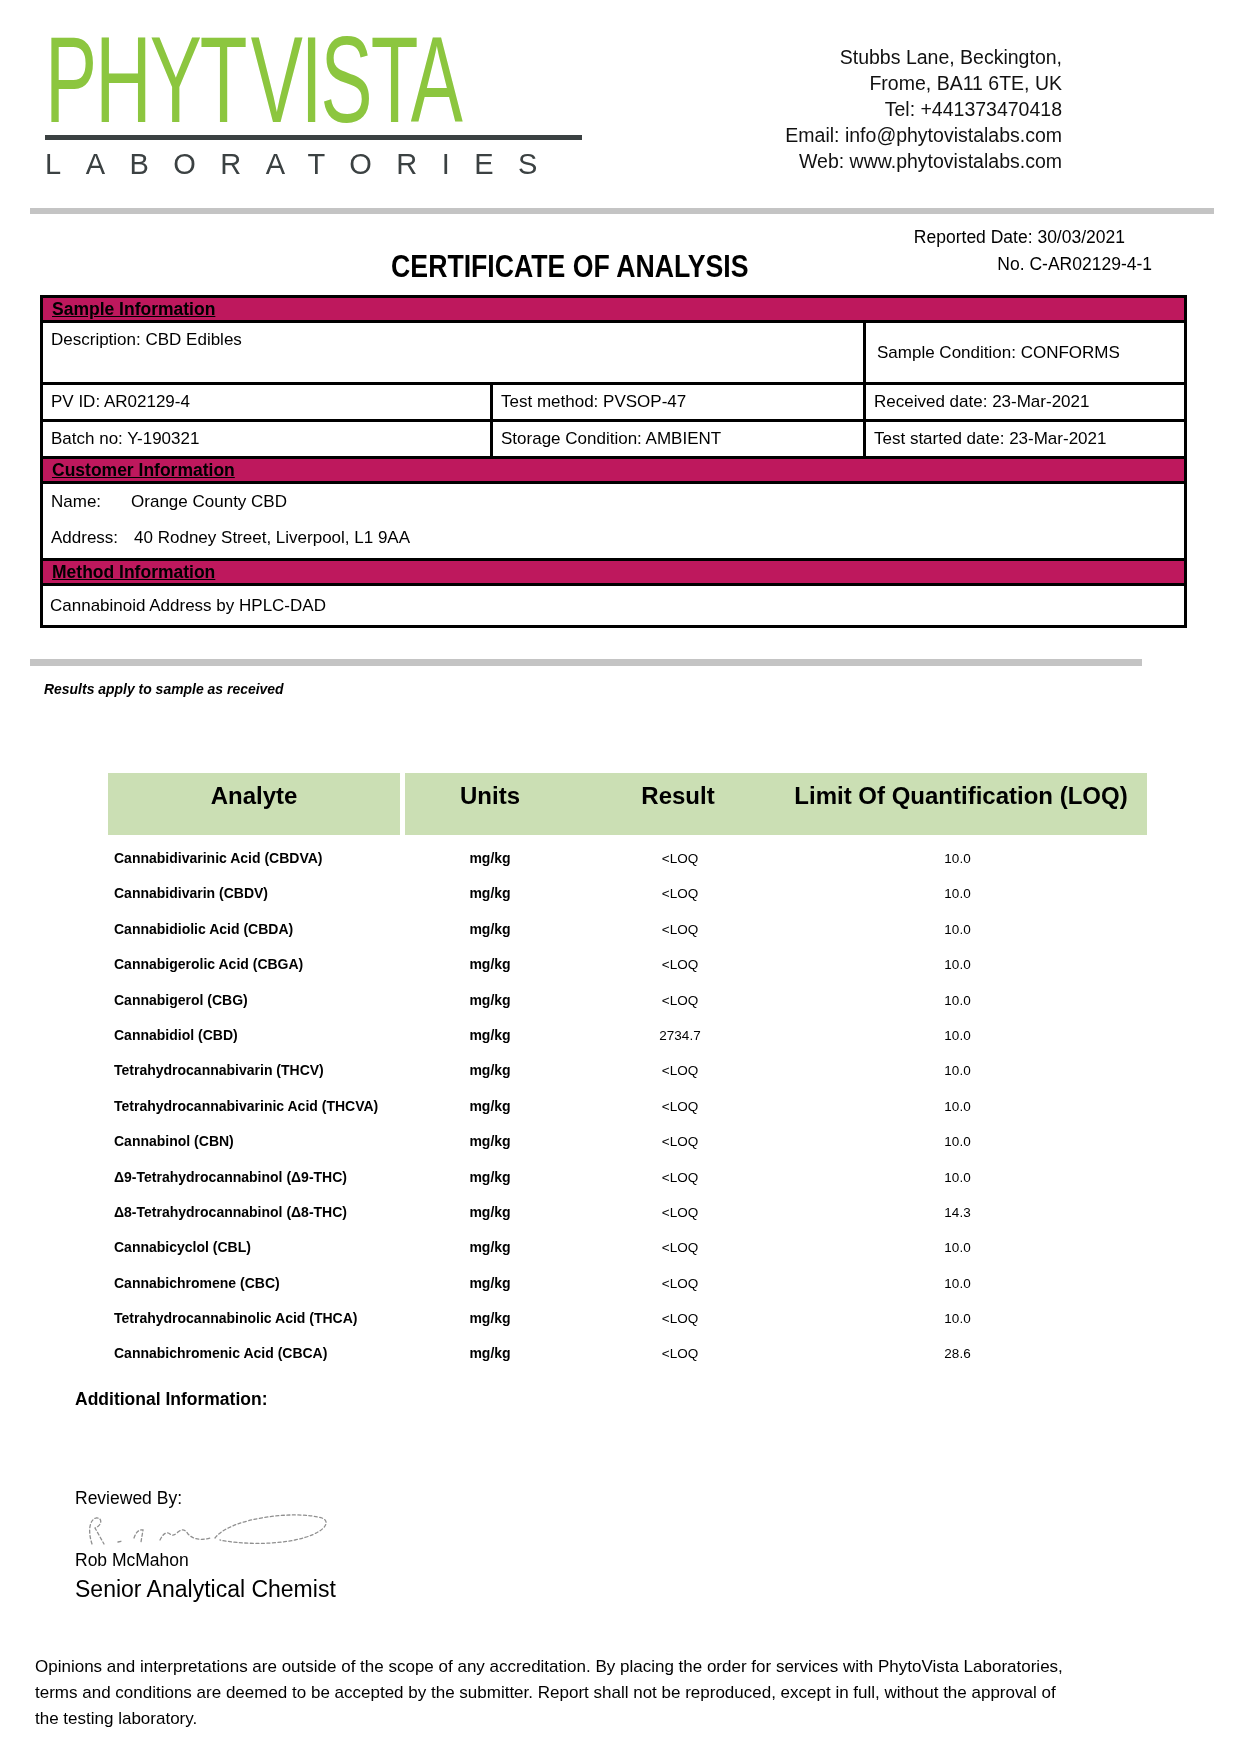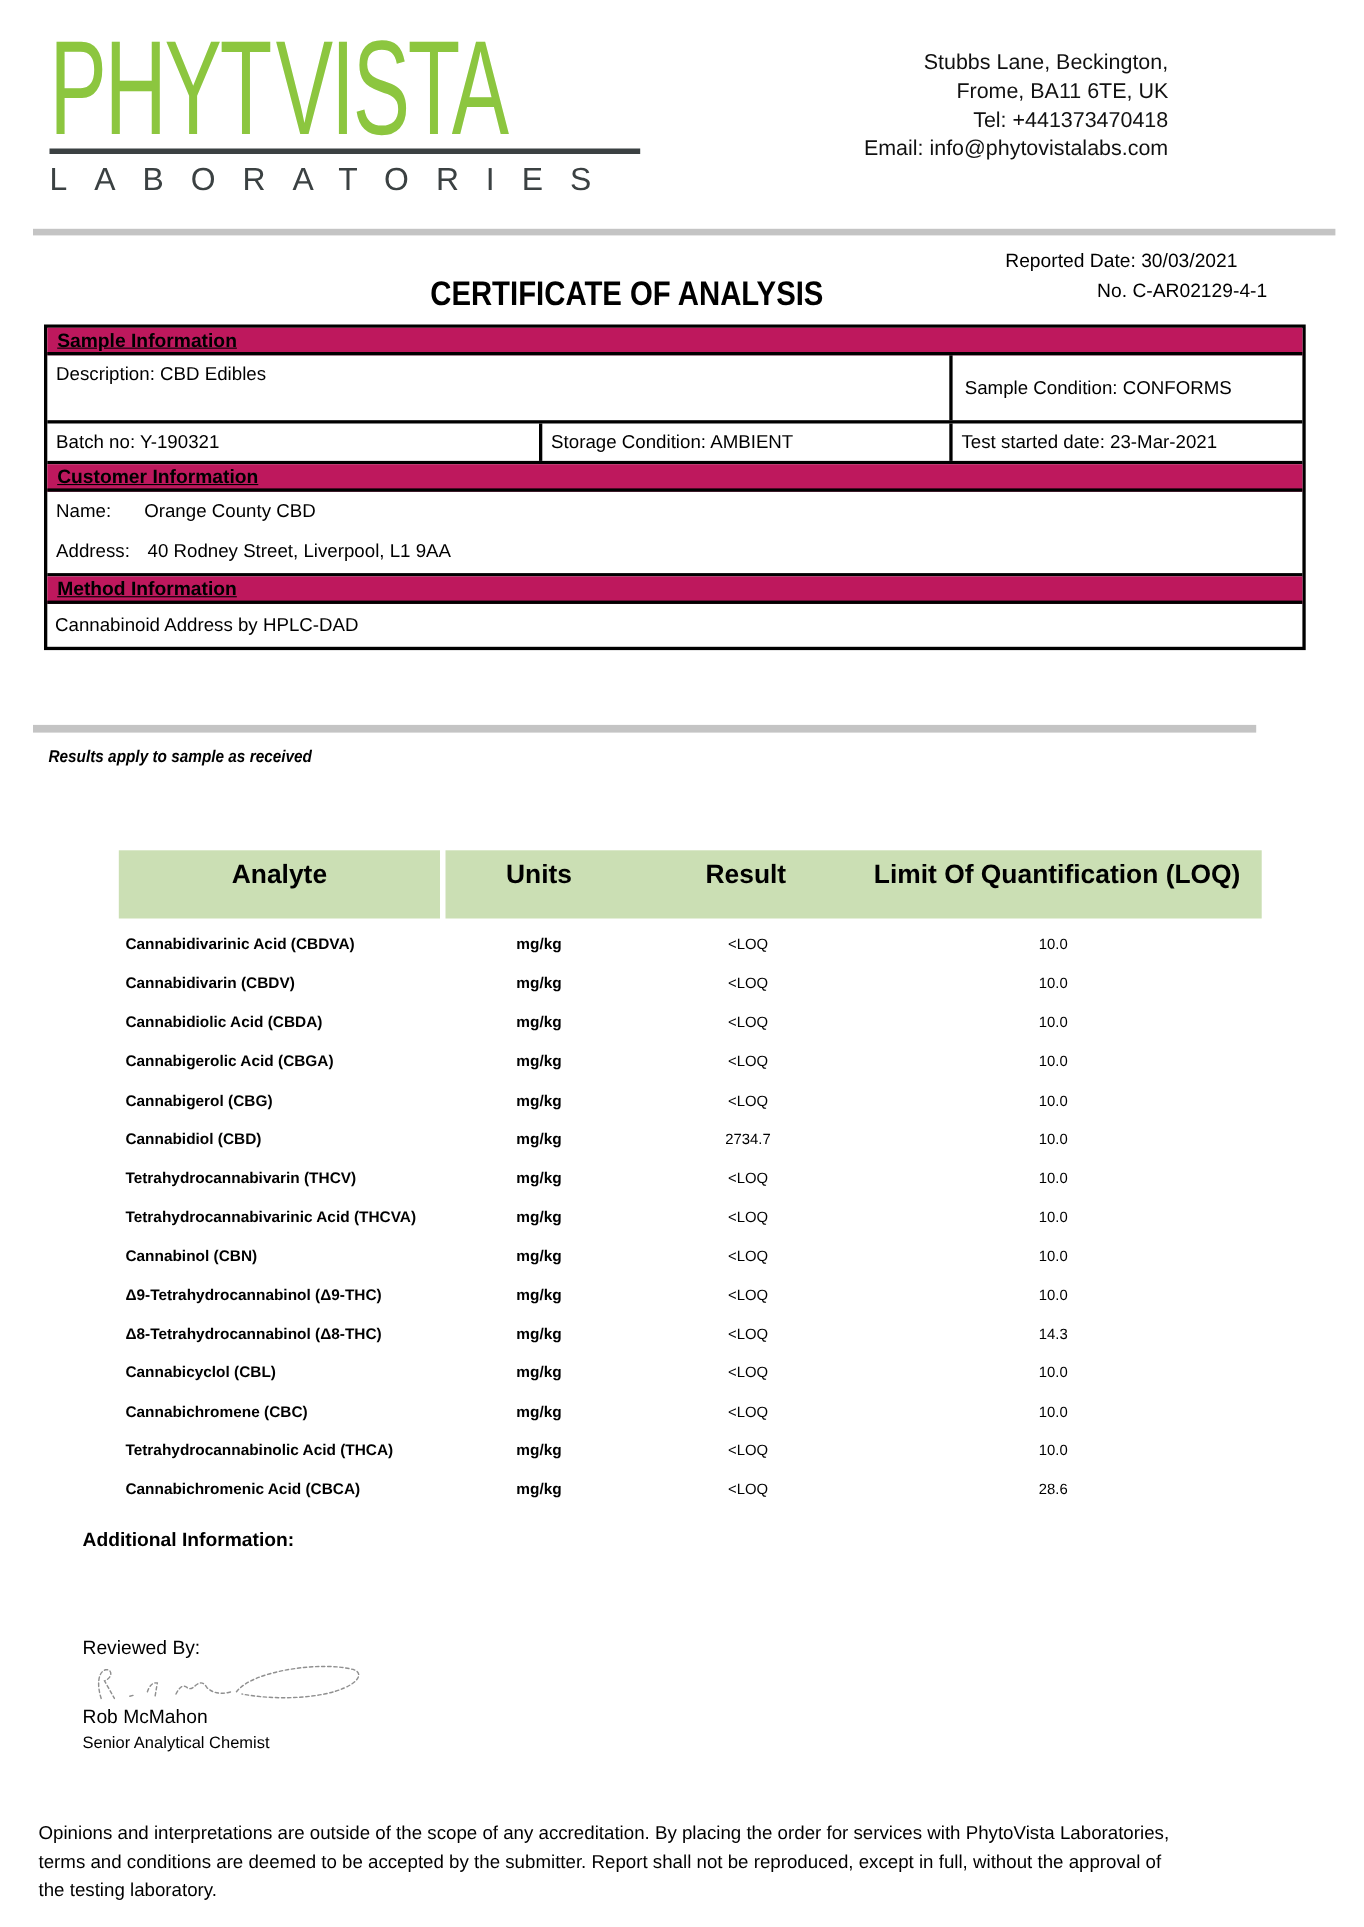--- a/index.html
+++ b/index.html
@@ -79,21 +79,21 @@
   .r-row .name   { width:297px; padding-left:6px; font-weight:bold; font-size:14px; }
   .r-row .units  { width:170px; text-align:center; font-weight:bold; font-size:14px; }
   .r-row .result { width:210px; text-align:center; font-size:13.5px; }
   .r-row .loq    { width:345px; text-align:center; font-size:13.5px; }
 
   
   .additional { position:absolute; left:75px; top:1389px; font-size:17.5px; font-weight:bold; }
   .reviewed   { position:absolute; left:75px; top:1488px; font-size:17.5px; }
   .sig        { position:absolute; left:80px; top:1508px; }
   .sig-name   { position:absolute; left:75px; top:1550px; font-size:17.5px; }
-  .sig-title  { position:absolute; left:75px; top:1576px; font-size:15px; }
+  .sig-title  { position:absolute; left:75px; top:1576px; font-size:23px; }
   .footer     { position:absolute; left:35px; top:1654px; width:1190px;
                 font-size:17px; line-height:26px; white-space:nowrap; }
 </style>
 </head>
 <body>
 
 <div class="doc">
 
   <div class="logo-block">
     <div class="brand">
@@ -108,20 +108,21 @@
     </div>
     <div class="brand-rule"></div>
     <div class="brand-sub">LABORATORIES</div>
   </div>
 
   <div class="contact">
     <div>Stubbs Lane, Beckington,</div>
     <div>Frome, BA11 6TE, UK</div>
     <div>Tel: +441373470418</div>
     <div>Email: info@phytovistalabs.com</div>
+    <div>Web: www.phytovistalabs.com</div>
   </div>
 
   <div class="rule-gray rule1"></div>
 
   <div class="title">
     <span>CERTIFICATE OF ANALYSIS</span>
   </div>
   <div class="reported-date">Reported Date: 30/03/2021</div>
   <div class="cert-no">No. C-AR02129-4-1</div>
 
@@ -129,20 +130,25 @@
 
     <div class="sec-bar">
       <b>Sample Information</b>
     </div>
 
     <div class="i-row desc-row">
       <div class="cell-a">Description: CBD Edibles</div>
       <div class="cell-b">Sample Condition: CONFORMS</div>
     </div>
 
+    <div class="i-row row3">
+      <div class="c1">PV ID: AR02129-4</div>
+      <div class="c2">Test method: PVSOP-47</div>
+      <div class="c3">Received date: 23-Mar-2021</div>
+    </div>
 
     <div class="i-row row3">
       <div class="c1">Batch no: Y-190321</div>
       <div class="c2">Storage Condition: AMBIENT</div>
       <div class="c3">Test started date: 23-Mar-2021</div>
     </div>
 
     <div class="sec-bar">
       <b>Customer Information</b>
     </div>

